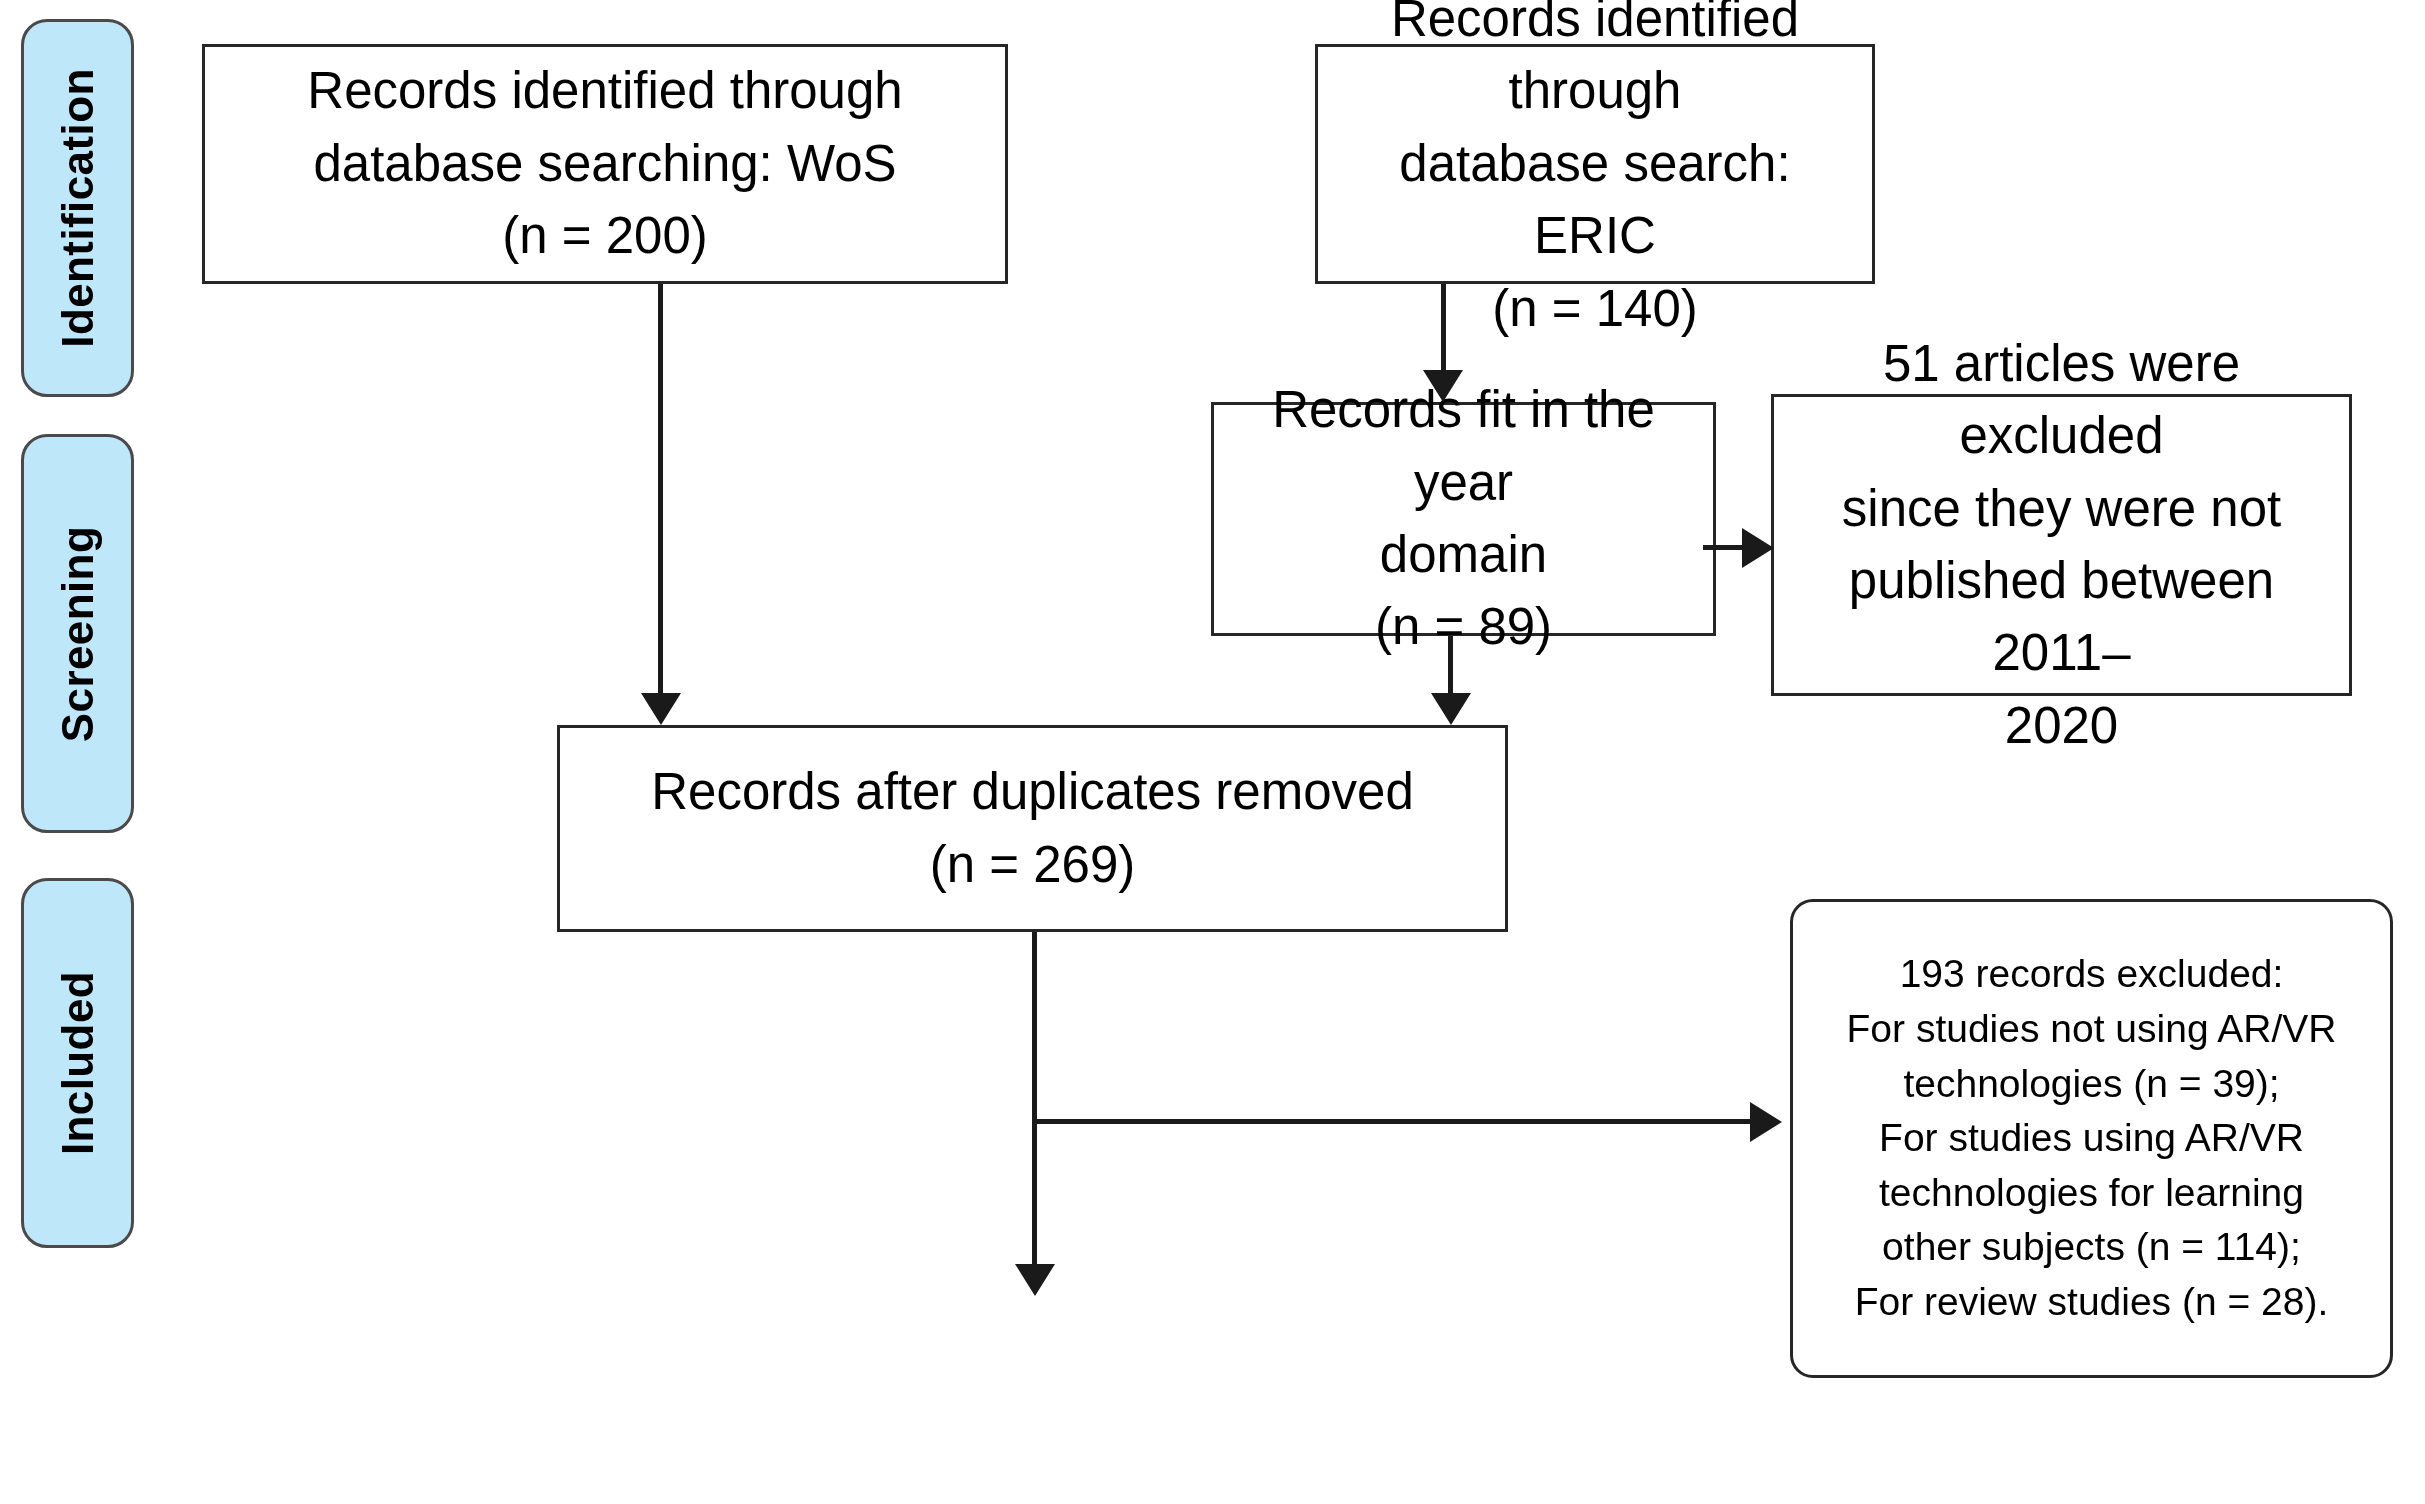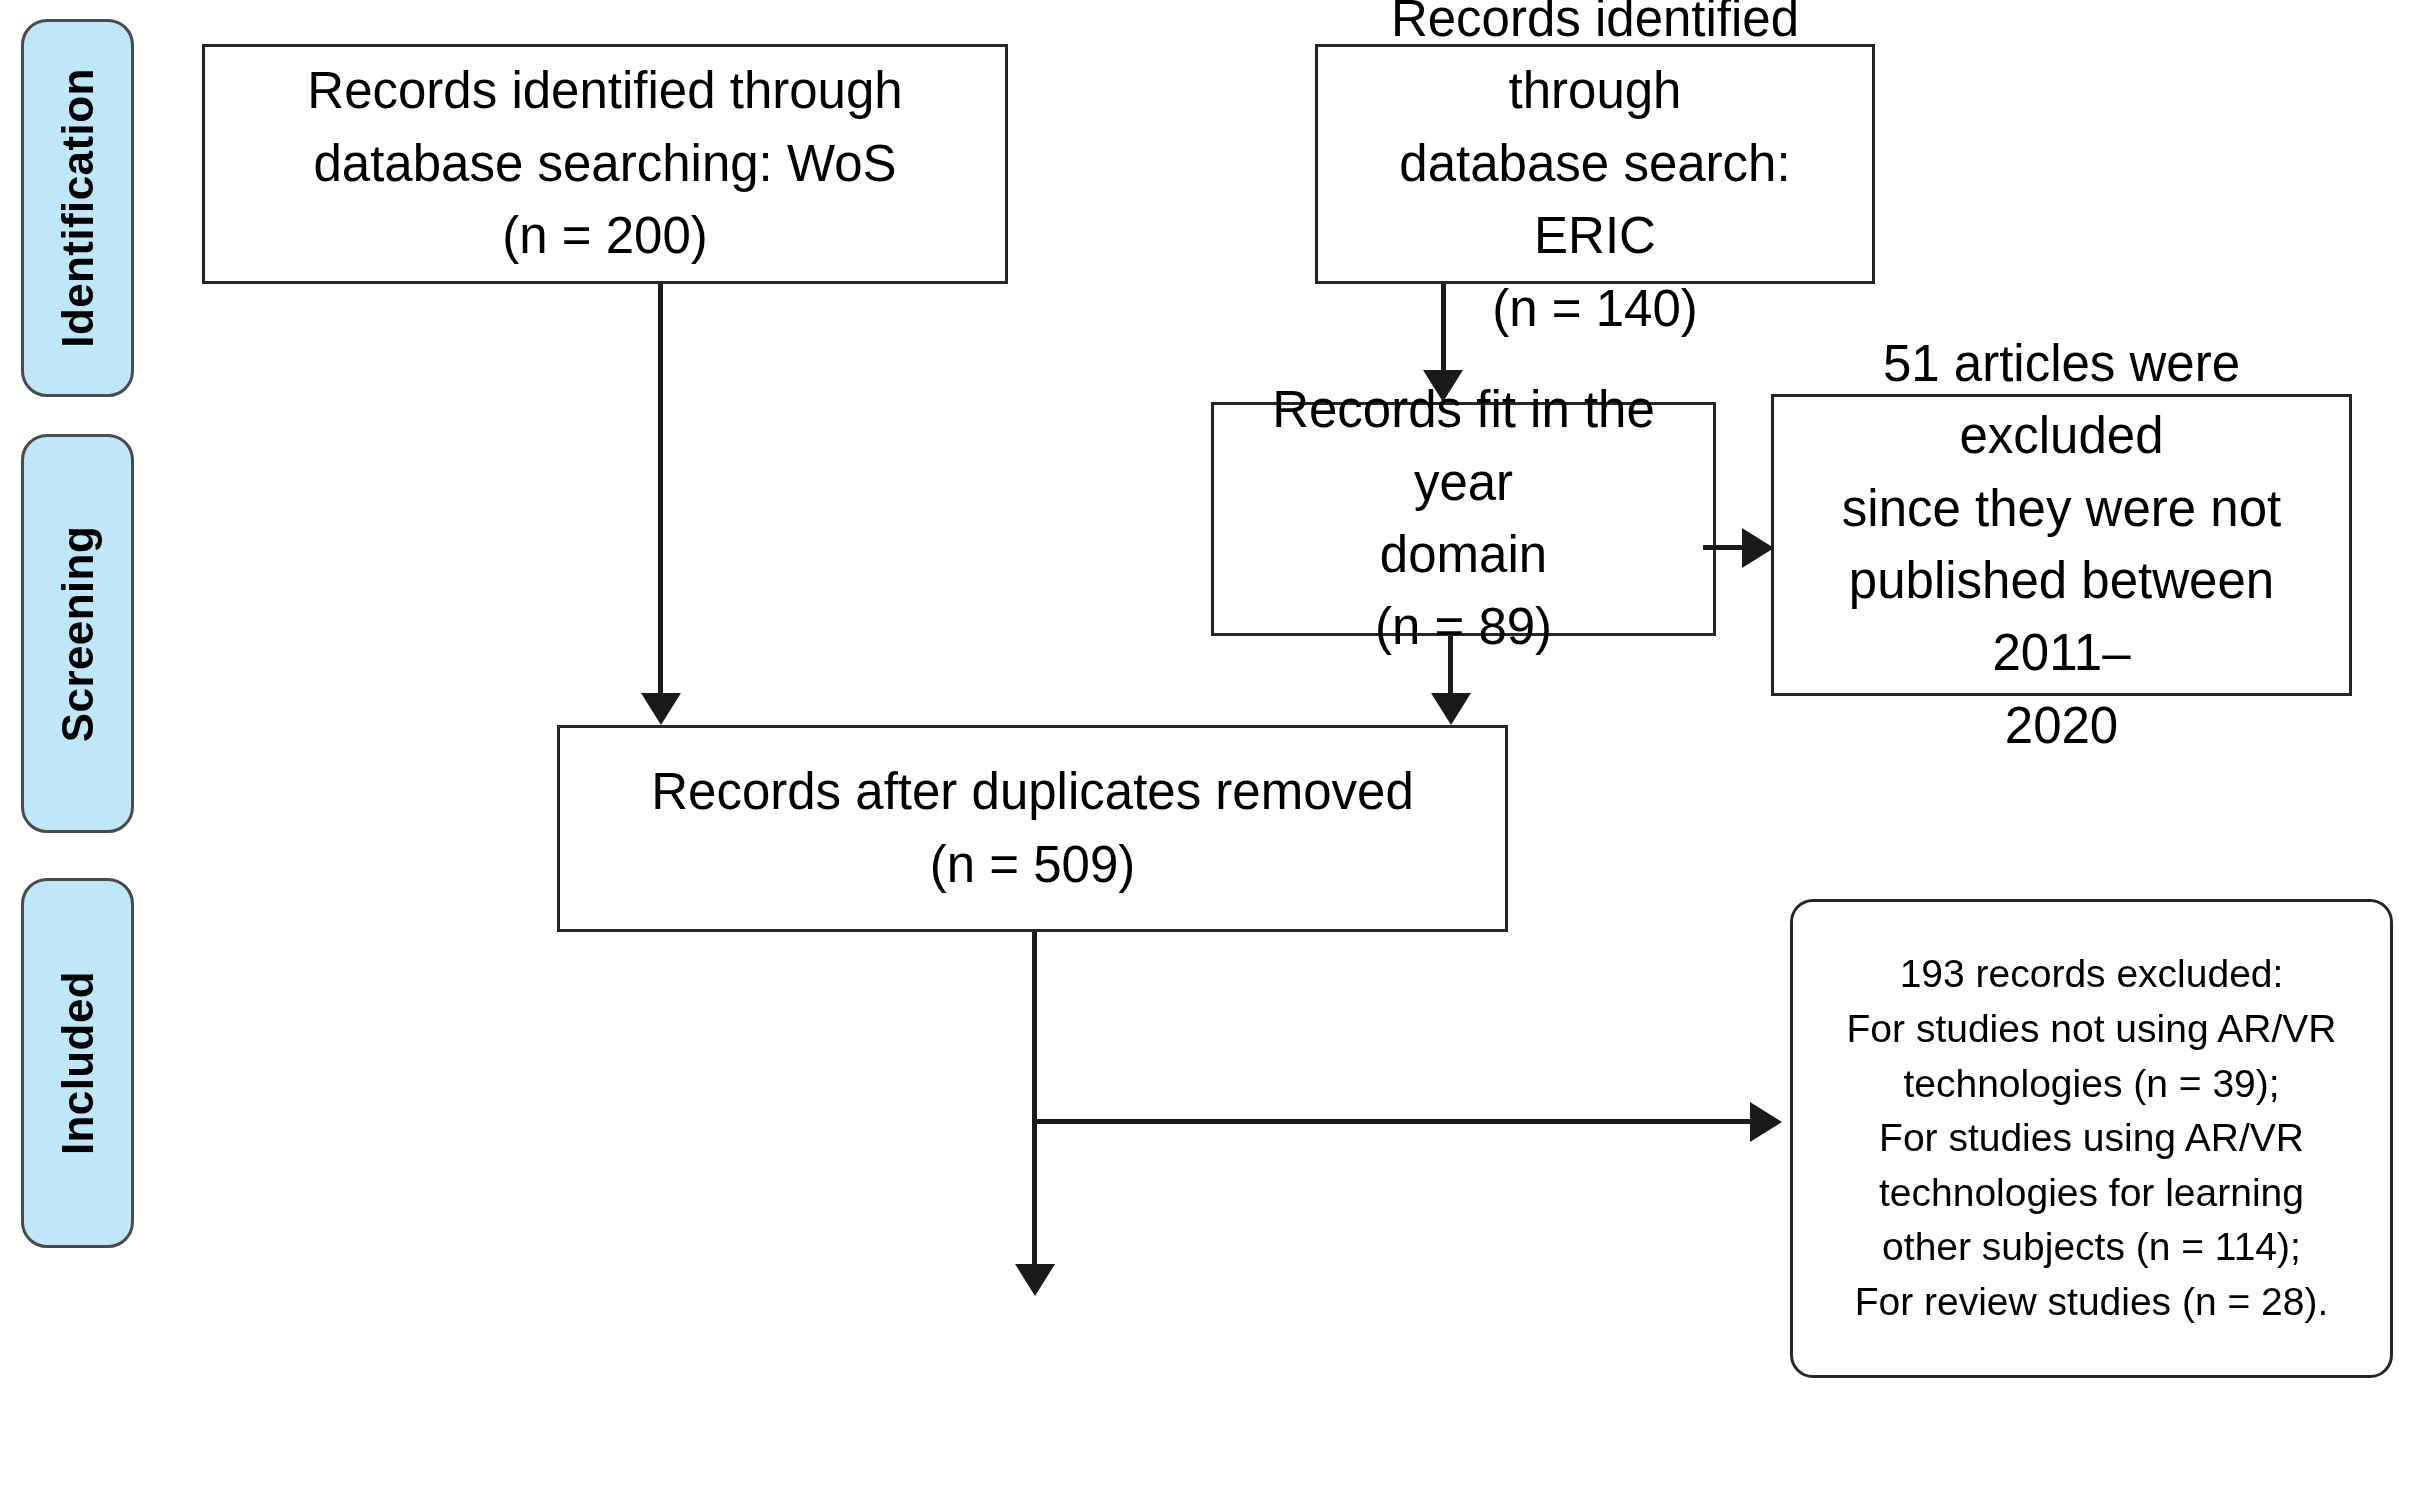--- a/index.html
+++ b/index.html
@@ -119,21 +119,21 @@
 
   <div class="box" style="left:1771px; top:394px; width:581px; height:302px;">
     <span class="box-text">51 articles were excluded
 since they were not
 published between 2011–
 2020</span>
   </div>
 
   <div class="box" style="left:557px; top:725px; width:951px; height:207px;">
     <span class="box-text">Records after duplicates removed
-(n = 509)</span>
+(n = 269)</span>
   </div>
 
   <div class="box" style="left:1790px; top:899px; width:603px; height:479px; font-size:39px; line-height:1.40;border-radius:23px;">
     <span class="box-text">193 records excluded:
 For studies not using AR/VR
 technologies (n = 39);
 For studies using AR/VR
 technologies for learning
 other subjects (n = 114);
 For review studies (n = 28).</span>

